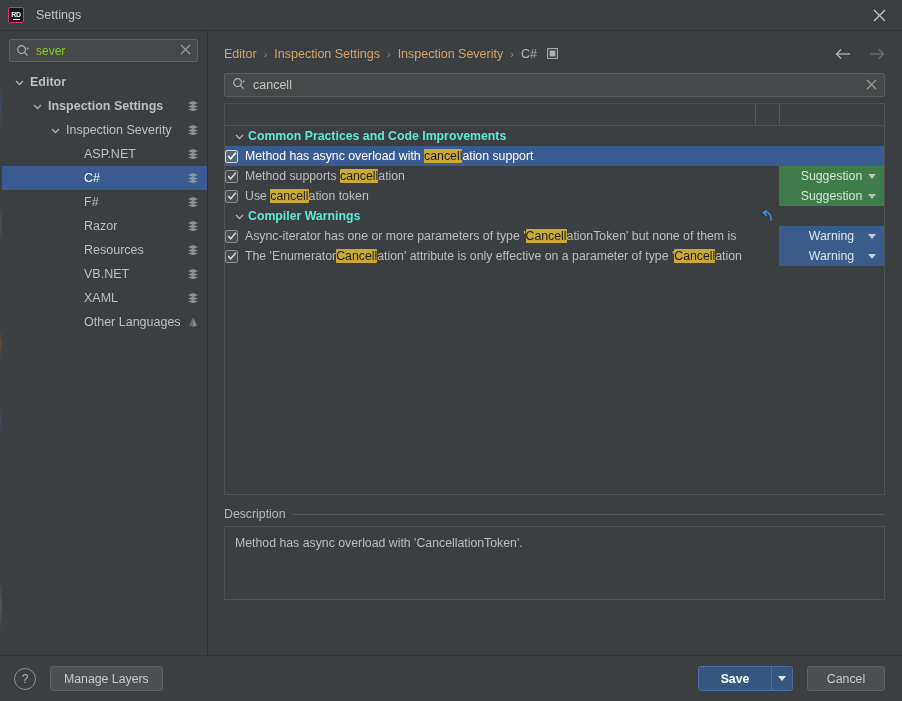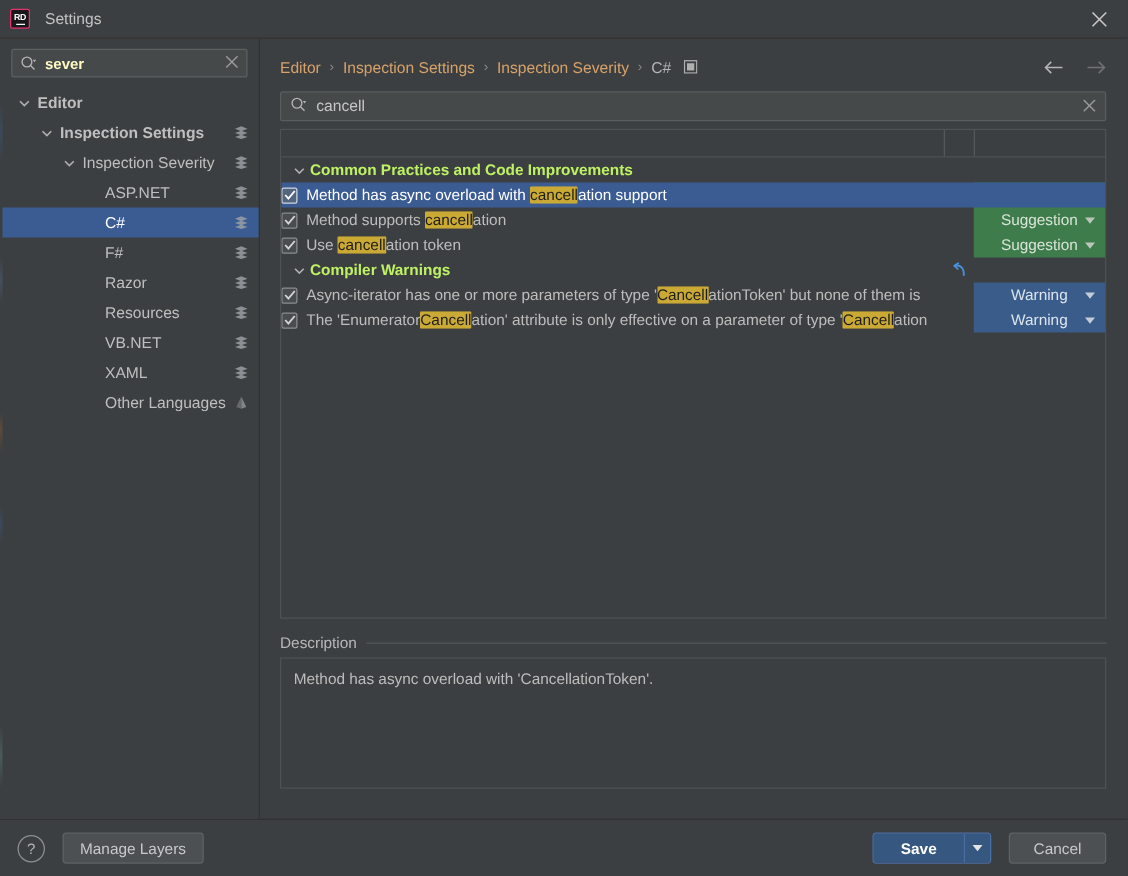--- a/index.html
+++ b/index.html
@@ -114,24 +114,23 @@
     align-items: center;
     padding: 0 6px;
     box-sizing: border-box;
   }
   .search-box .mag {
     display: flex; align-items: center; margin-right: 7px; flex-shrink: 0;
   }
   .search-box .sv {
     flex: 1;
     font-size: 12px;
-    color: #fef9c3;
+    color: #84cc16;
     white-space: nowrap;
     overflow: hidden;
-    font-weight: bold;
   }
   .search-box .clear {
     color: #9a9a9a;
     font-size: 12px;
     margin-left: 4px;
     flex-shrink: 0;
     line-height: 1;
   }
   .tree {
     flex: 1;
@@ -273,21 +272,21 @@
   }
   .group-row { padding-left: 6px; }
   .group-row .gtwisty {
     width: 17px;
     display: flex; align-items: center; justify-content: center;
     flex-shrink: 0;
   }
   .group-row .gtext {
     font-size: 12.3px;
     font-weight: bold;
-    color: #bef264;
+    color: #5eead4;
     white-space: nowrap;
   }
   .item-row {
   }
   .item-row.selected { background: #3a5c93; }
   .item-row .cbox {
     width: 13px; height: 13px;
     border: 1px solid #8a8d8e;
     background: #4a4d4f;
     border-radius: 2px;
@@ -363,21 +362,21 @@
     font-size: 12.3px;
     color: #b8b8b8;
     white-space: nowrap;
   }
   .desc-rule {
     flex: 1;
     height: 1px;
     background: #555859;
   }
   .desc-box {
-    height: 105px;
+    height: 74px;
     border: 1px solid #4e5254;
     background: #3c3f41;
     box-sizing: border-box;
     padding: 9px 10px;
     font-size: 12.3px;
     color: #bdbdbd;
   }
 
   
   .footer {

